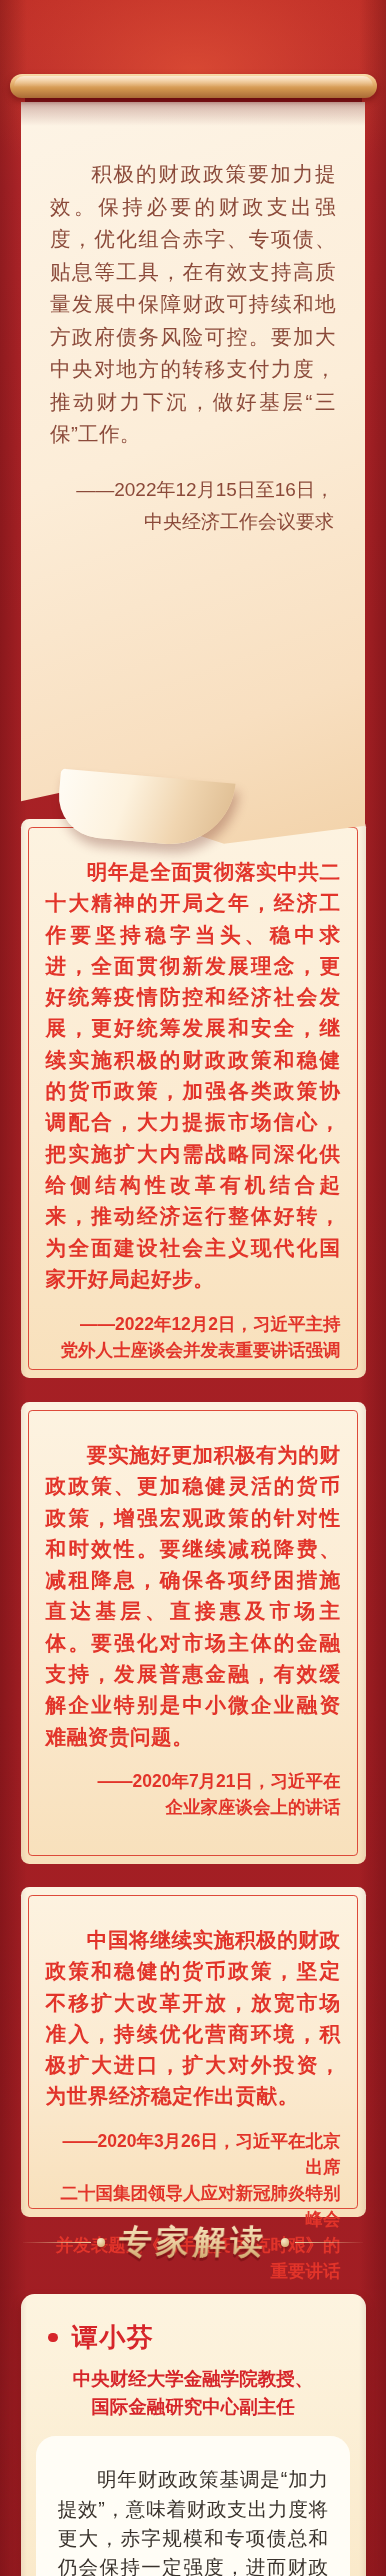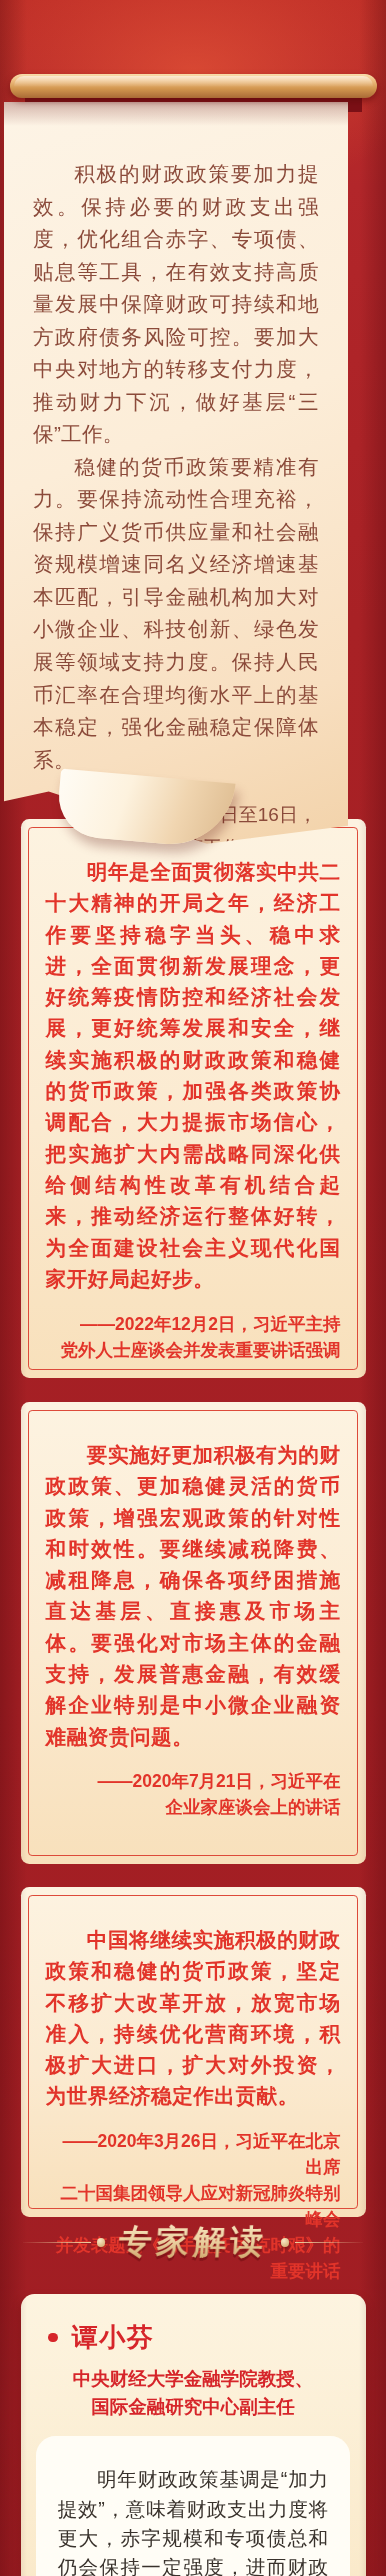--- a/index.html
+++ b/index.html
@@ -13,21 +13,21 @@
   .page::after{content:"";position:absolute;inset:0;pointer-events:none;
     background:linear-gradient(90deg,rgba(60,0,5,.28) 0%,rgba(60,0,5,0) 7%,rgba(60,0,5,0) 93%,rgba(60,0,5,.28) 100%);}
 
   
   .rod{position:absolute;top:74px;left:9.8px;width:367px;height:24px;border-radius:12px;z-index:5;
     background:linear-gradient(180deg,#f8dcab 0%,#eebd80 28%,#d1954e 62%,#a96a36 100%);
     box-shadow:0 3.6px 6.2px rgba(90,8,8,.5);}
   .rod::after{content:"";position:absolute;inset:2.1px 4.1px;border-radius:10.3px;
     background:linear-gradient(180deg,rgba(255,255,255,.55),rgba(255,255,255,0) 55%);}
   .rod-under{position:absolute;top:88px;left:25px;width:337px;height:24px;background:#7b1016;z-index:3;}
-  .paper{position:absolute;top:102px;left:4px;width:344px;height:747px;z-index:4;
+  .paper{position:absolute;top:102px;left:21px;width:344px;height:747px;z-index:4;
     background:linear-gradient(160deg,#fdf4e6 0%,#fcedd8 45%,#f8dfc0 80%,#f2d2a9 100%);
     clip-path:polygon(0 0,100% 0,100% 96.9%,59% 99.3%,13% 92.3%,0 93.6%);
     box-sizing:border-box;padding:56px 29px 0 29px;}
   .paper::before{content:"";position:absolute;top:0;left:0;right:0;height:24px;
     background:linear-gradient(180deg,rgba(105,15,15,.28),rgba(105,15,15,0));}
   .s-para{margin:0;color:#8b4a3a;font-size:20.6px;line-height:1.58;text-align:justify;
     text-indent:2em;letter-spacing:0.3px;}
   .s-attrib{margin-top:23px;text-align:right;color:#8b4a3a;font-size:19px;line-height:1.72;padding-right:2.1px;}
   .curl{position:absolute;left:58px;top:776px;width:175px;height:66px;z-index:4;transform:rotate(5deg);
     background:linear-gradient(105deg,#fffcf5 0%,#fdf2de 38%,#f0d5b0 68%,#dcba8e 100%);
@@ -72,21 +72,20 @@
 </head>
 <body>
 
 <div class="page">
   <div class="glow"></div>
 
   <section>
     <div class="rod-under"></div>
     <div class="paper">
       <p class="s-para">积极的财政政策要加力提效。保持必要的财政支出强度，优化组合赤字、专项债、贴息等工具，在有效支持高质量发展中保障财政可持续和地方政府债务风险可控。要加大中央对地方的转移支付力度，推动财力下沉，做好基层“三保”工作。</p>
-      <p class="s-para">稳健的货币政策要精准有力。要保持流动性合理充裕，保持广义货币供应量和社会融资规模增速同名义经济增速基本匹配，引导金融机构加大对小微企业、科技创新、绿色发展等领域支持力度。保持人民币汇率在合理均衡水平上的基本稳定，强化金融稳定保障体系。</p>
       <div class="s-attrib">
         <div>——2022年12月15日至16日，</div>
         <div>中央经济工作会议要求</div>
       </div>
     </div>
     <div class="curl"></div>
     <div class="rod"></div>
   </section>
 
   <section class="qcard qcard-1">

